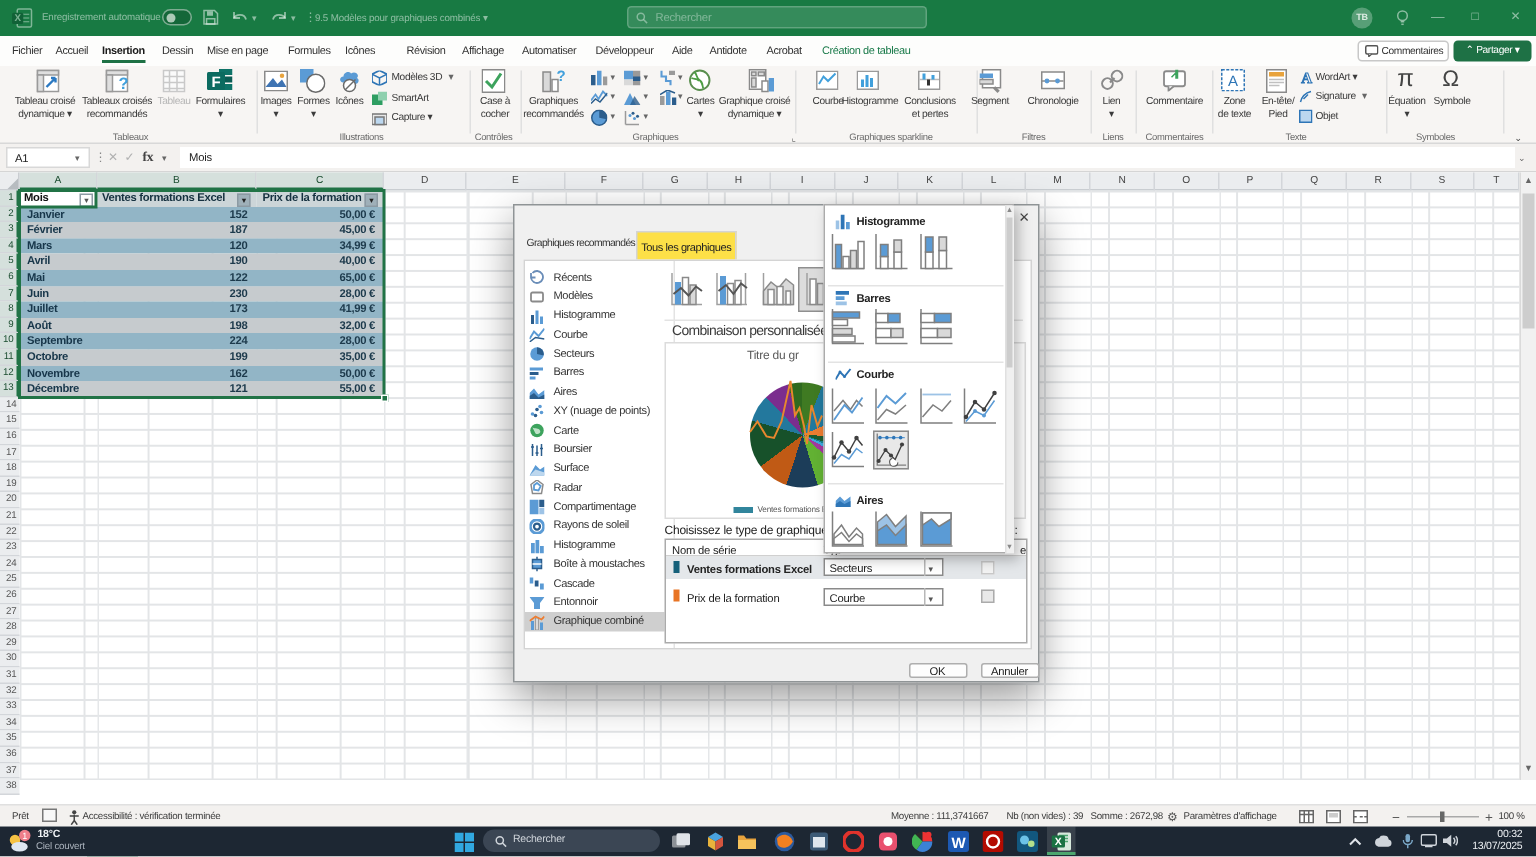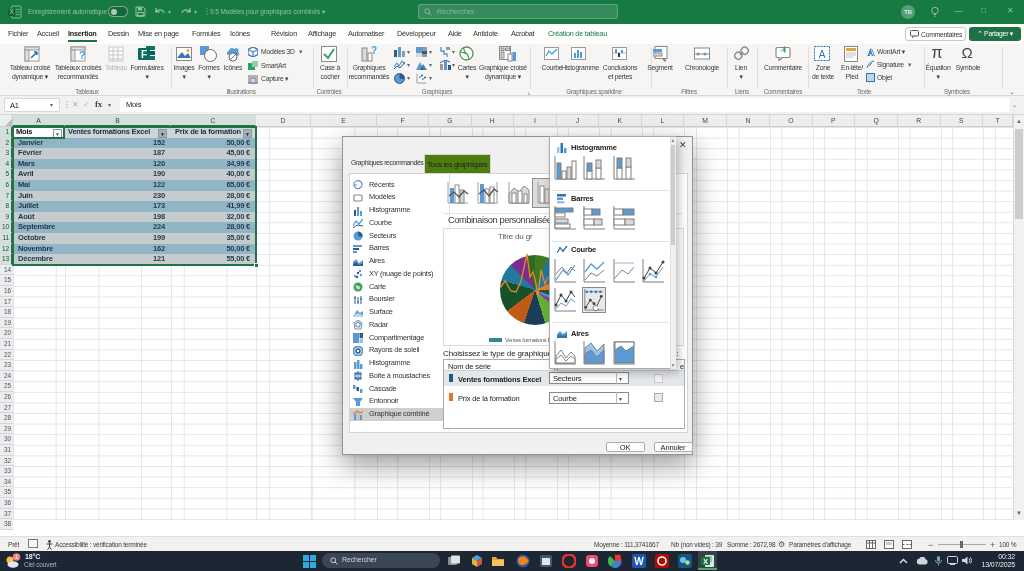--- a/index.html
+++ b/index.html
@@ -697,21 +697,21 @@
       <path d="M0 3 h2.5 L5.5 0.5 v8 L2.5 6 H0 Z" fill="#cfd4da"></path>
       <path d="M7 2.5 a3 3 0 0 1 0 4 M8.5 1.5 a4.5 4.5 0 0 1 0 6" stroke="#cfd4da" fill="none"></path>
     </svg>
   <div class="abs" style="left:983px;top:1.5px;color:#eef1f4;font-size:7px;width:32px;text-align:right">00:32</div>
   <div class="abs" style="left:973px;top:10px;color:#eef1f4;font-size:7px;width:42px;text-align:right">13/07/2025</div>
 </div>
 
 <div id="dialog" class="abs">
 <div class="abs" style="left:336px;top:3px;font-size:9px;color:#444">✕</div>
 <div class="abs" style="left:8px;top:22px;font-size:6.9px;letter-spacing:-0.4px;color:#333">Graphiques recommandés</div>
-<div class="abs" style="left:81px;top:17px;width:67px;height:32px;background:#4d7c0f;border:1px solid #d4d4d4;border-bottom:none;font-size:7.4px;letter-spacing:-0.3px;text-align:center;line-height:19px;color:#222;white-space:nowrap">Tous les graphiques</div>
+<div class="abs" style="left:81px;top:17px;width:67px;height:32px;background:#fde047;border:1px solid #d4d4d4;border-bottom:none;font-size:7.4px;letter-spacing:-0.3px;text-align:center;line-height:19px;color:#222;white-space:nowrap">Tous les graphiques</div>
 <div id="dlgbody" class="abs"></div>
 <div class="abs" style="left:106px;top:37px;width:1px;height:258px;background:#e3e3e3"></div>
 <div class="abs" style="left:7px;top:271px;width:100px;height:13px;background:#cfcfcf"></div>
 <div class="abs" style="left:10px;top:43.00px">
       <svg width="10" height="10" viewBox="0 0 10 10">
         <path d="M2 2 A4 4 0 1 1 1 5 M1 2 v3 h3" fill="none" stroke="#6a8db8" stroke-width="1.2"></path>
       </svg>
     </div>
 <div class="dlist" style="left:26px;top:41.60px;">Récents</div>
 <div class="abs" style="left:10px;top:55.75px">

